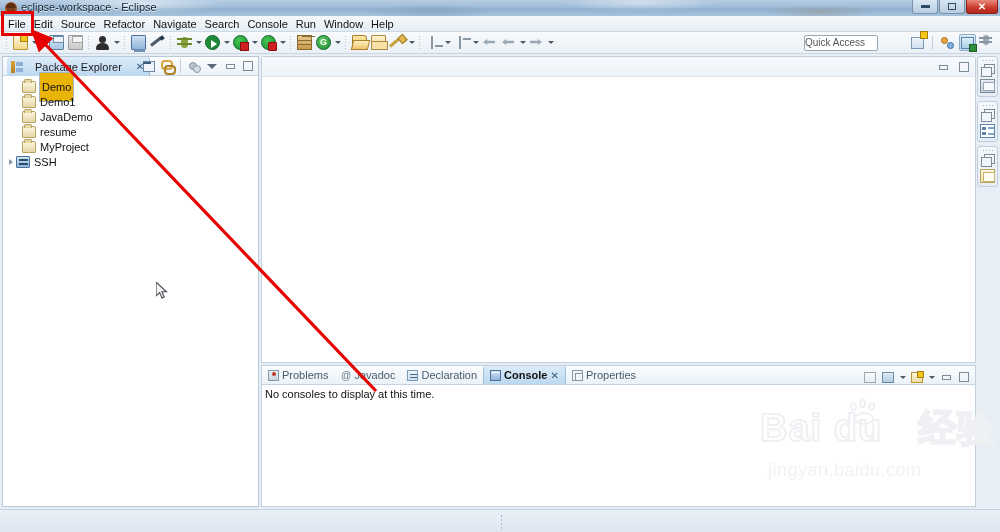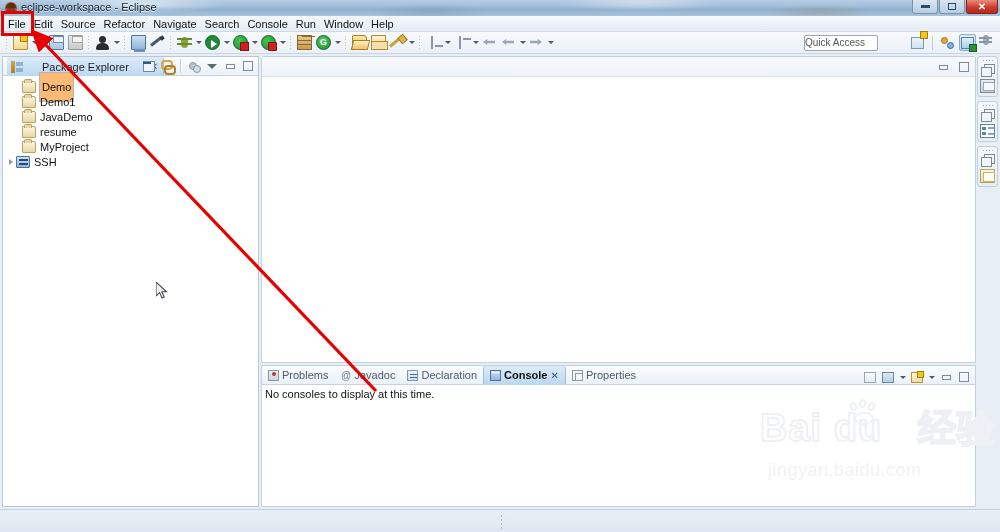--- a/index.html
+++ b/index.html
@@ -159,21 +159,21 @@
     position:absolute; left:2px; top:2px; width:257px; height:451px;
     background:#ffffff; border:1px solid #b9c8d6;
   }
   .pkg-tabbar {
     position:absolute; left:0; top:0; width:100%; height:19px;
     background: linear-gradient(to bottom,#fdfefe,#eaf1f8);
     border-bottom:1px solid #c5d3e0;
   }
   .pkg-tab {
     position:absolute; left:4px; top:0; height:19px; display:flex; align-items:center;
-    padding:0 5px 0 4px; gap:19px;
+    padding:0 5px 0 4px; gap:12px;
     background: linear-gradient(to bottom,#dcebf9,#bcd8f0);
     border-right:1px solid #9dc0dd; border-radius:3px 3px 0 0;text-align:center;
   }
   .pkg-tab-label { font-size:11px; color:#1c1c1c; white-space:nowrap; }
   .pkg-tab-close { font-size:10px; color:#3a5a7a; margin-left:2px; }
   .ico-pkgexp { width:12px; height:12px; position:relative; }
   .ico-pkgexp::before{ content:""; position:absolute; left:0; top:0; width:4px; height:12px; background:linear-gradient(to bottom,#d9a441,#b07f22); }
   .ico-pkgexp::after{ content:""; position:absolute; left:5px; top:1px; width:7px; height:4px; background:#8fb2d6; box-shadow:0 6px 0 #8fb2d6; }
 
   .pkg-tools { position:absolute; right:2px; top:1px; display:flex; align-items:center; gap:2px; }
@@ -193,21 +193,21 @@
   .tree { position:absolute; left:0; top:20px; right:0; bottom:0; padding-top:2px; }
   .tree-row { height:15px; display:flex; align-items:center; padding-left:8px; }
   .tree-arrow { width:11px; height:11px; display:flex; align-items:center; justify-content:center; }
   .tree-arrow.has::after{ content:""; border-left:4px solid #8a98a5; border-top:3.5px solid transparent; border-bottom:3.5px solid transparent; }
   .tree-ico { width:14px; height:12px; margin-right:4px; position:relative; flex:none; }
   .ico-folder-proj { background:linear-gradient(to bottom,#fdf6e0,#e6d7a8); border:1px solid #b9a45e; border-radius:1px 2px 1px 1px; }
   .ico-folder-proj::after{ content:""; position:absolute; left:1px; top:-3px; width:6px; height:3px; background:#e6d7a8; border:1px solid #b9a45e; border-bottom:none; border-radius:2px 2px 0 0; }
   .ico-ssh { background:linear-gradient(to bottom,#cfe2f4,#8fb5da); border:1px solid #49739c; border-radius:1px; }
   .ico-ssh::after{ content:""; position:absolute; left:2px; top:2px; width:9px; height:2px; background:#2a4a6a; box-shadow:0 4px 0 #2a4a6a; }
   .tree-label { font-size:11px; color:#111; white-space:nowrap; }
-  .tree-row.selected .tree-label { border:1px solid #a7b7c7; background:#fdba74; padding:8px 2px; margin-left:-1px; }
+  .tree-row.selected .tree-label { border:1px solid #a7b7c7; background:#eab308; padding:8px 2px; margin-left:-1px; }
 
   
   .editor-area {
     position:absolute; left:261px; top:2px; width:715px; height:307px;
     background:#f4f7fb; border:1px solid #c3d1de; border-radius:3px 3px 0 0;
   }
   .editor-topbar {
     position:absolute; left:0; top:0; width:100%; height:20px;
     background: linear-gradient(to bottom,#f7fafd,#eef3f9);
     border-bottom:1px solid #dde6ef;

